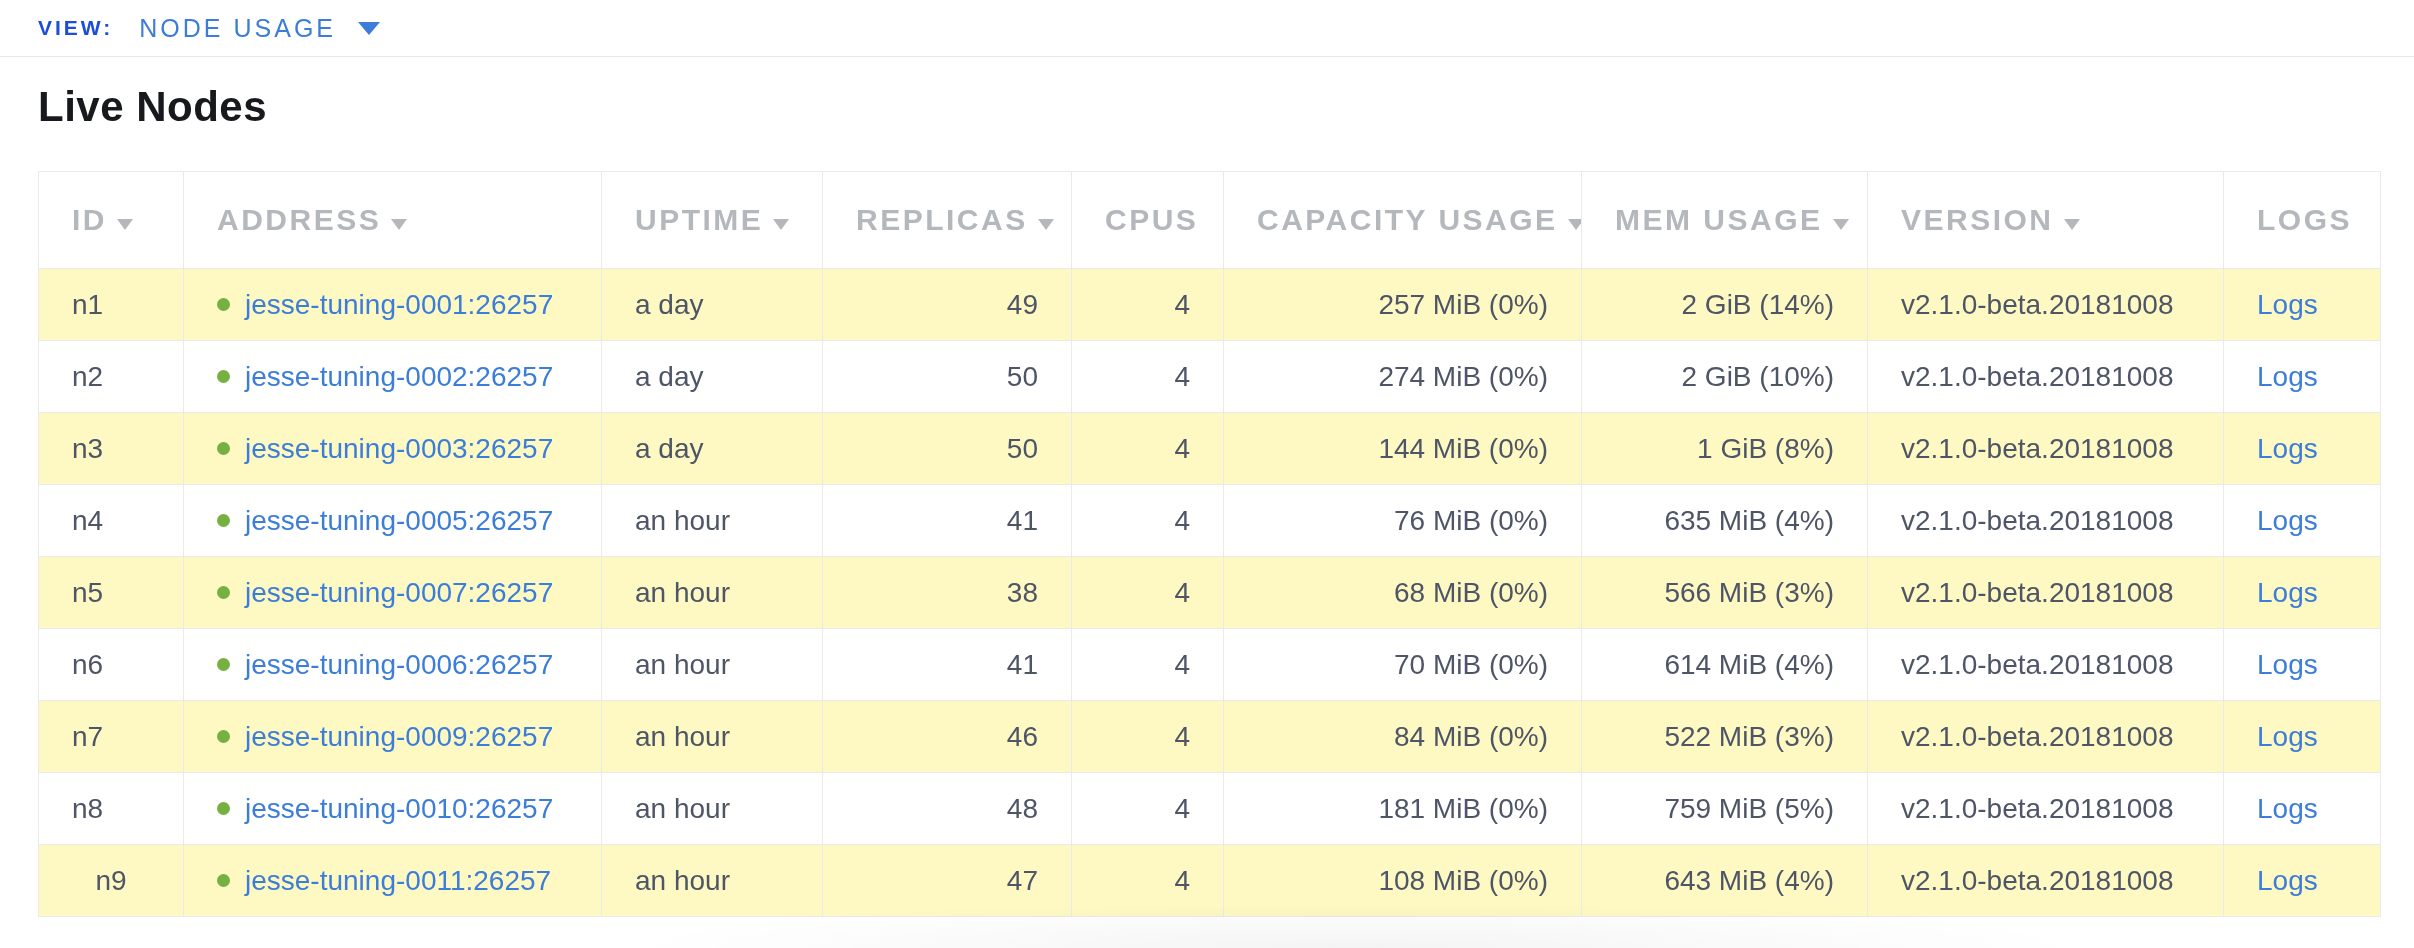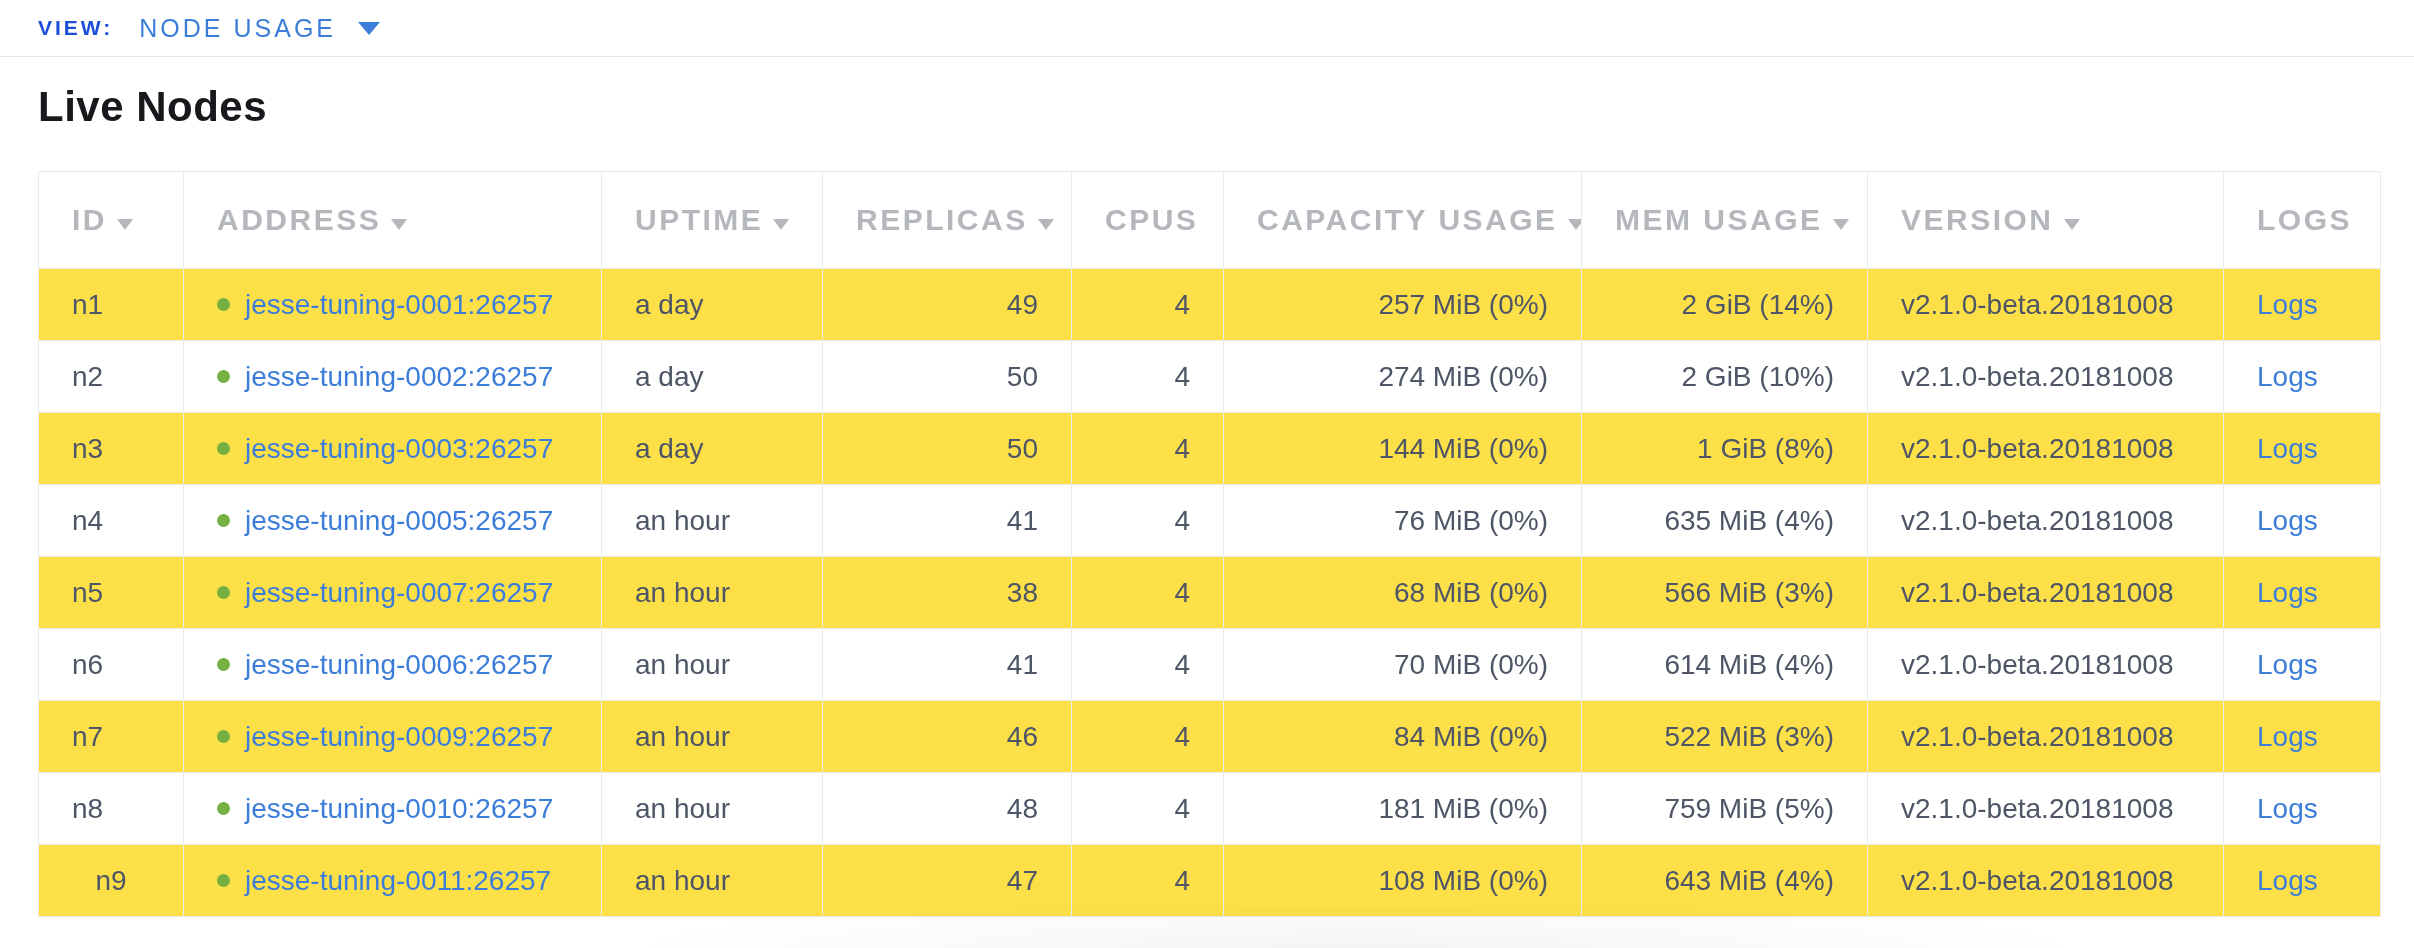--- a/index.html
+++ b/index.html
@@ -87,21 +87,21 @@
     border-left: 8px solid transparent;
     border-right: 8px solid transparent;
     border-top: 11px solid #b4b7bc;
     margin-left: 10px;
   }
   .nodes td {
     height: 72px;
     font-size: 28px;
     color: #4d5566;
   }
-  .nodes tr.striped td { background: #fde047; }
+  .nodes tr.striped td { background: #fef9c3; }
   .nodes a {
     color: #3b7dd8;
     text-decoration: none;
     cursor: pointer;
   }
   .dot {
     display: inline-block;
     width: 13px; height: 13px;
     border-radius: 50%;
     background: #76b042;

